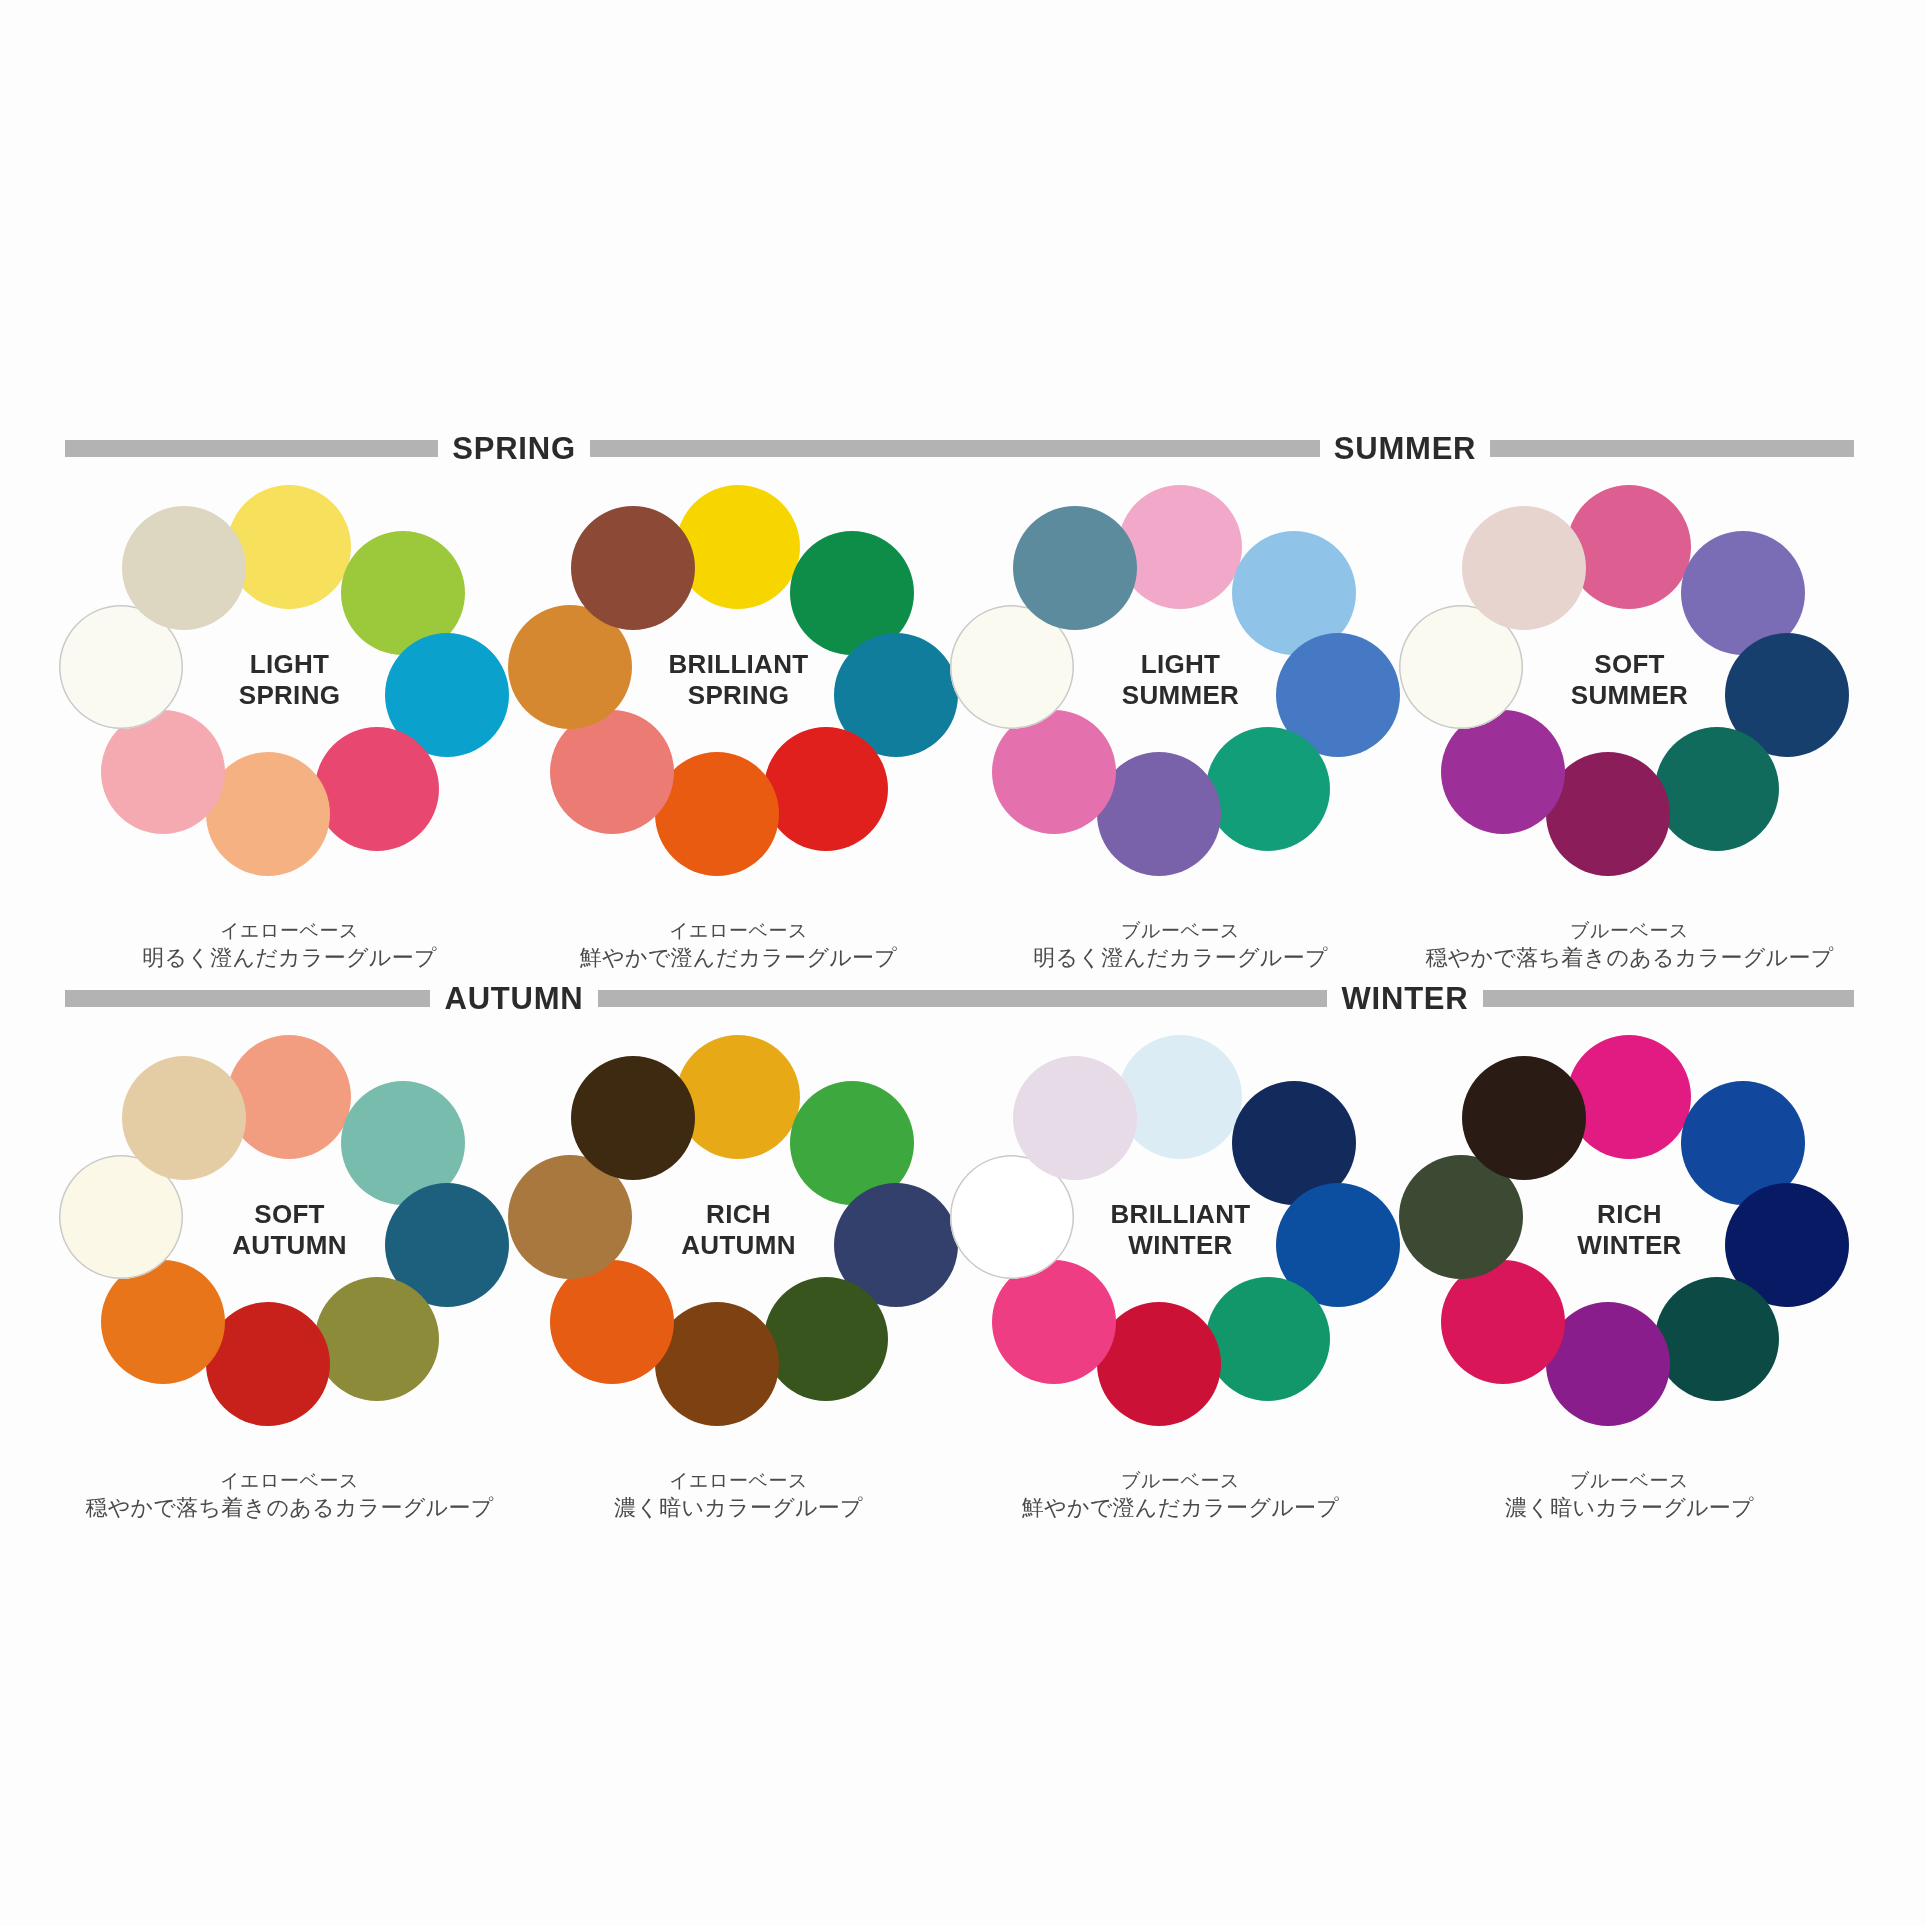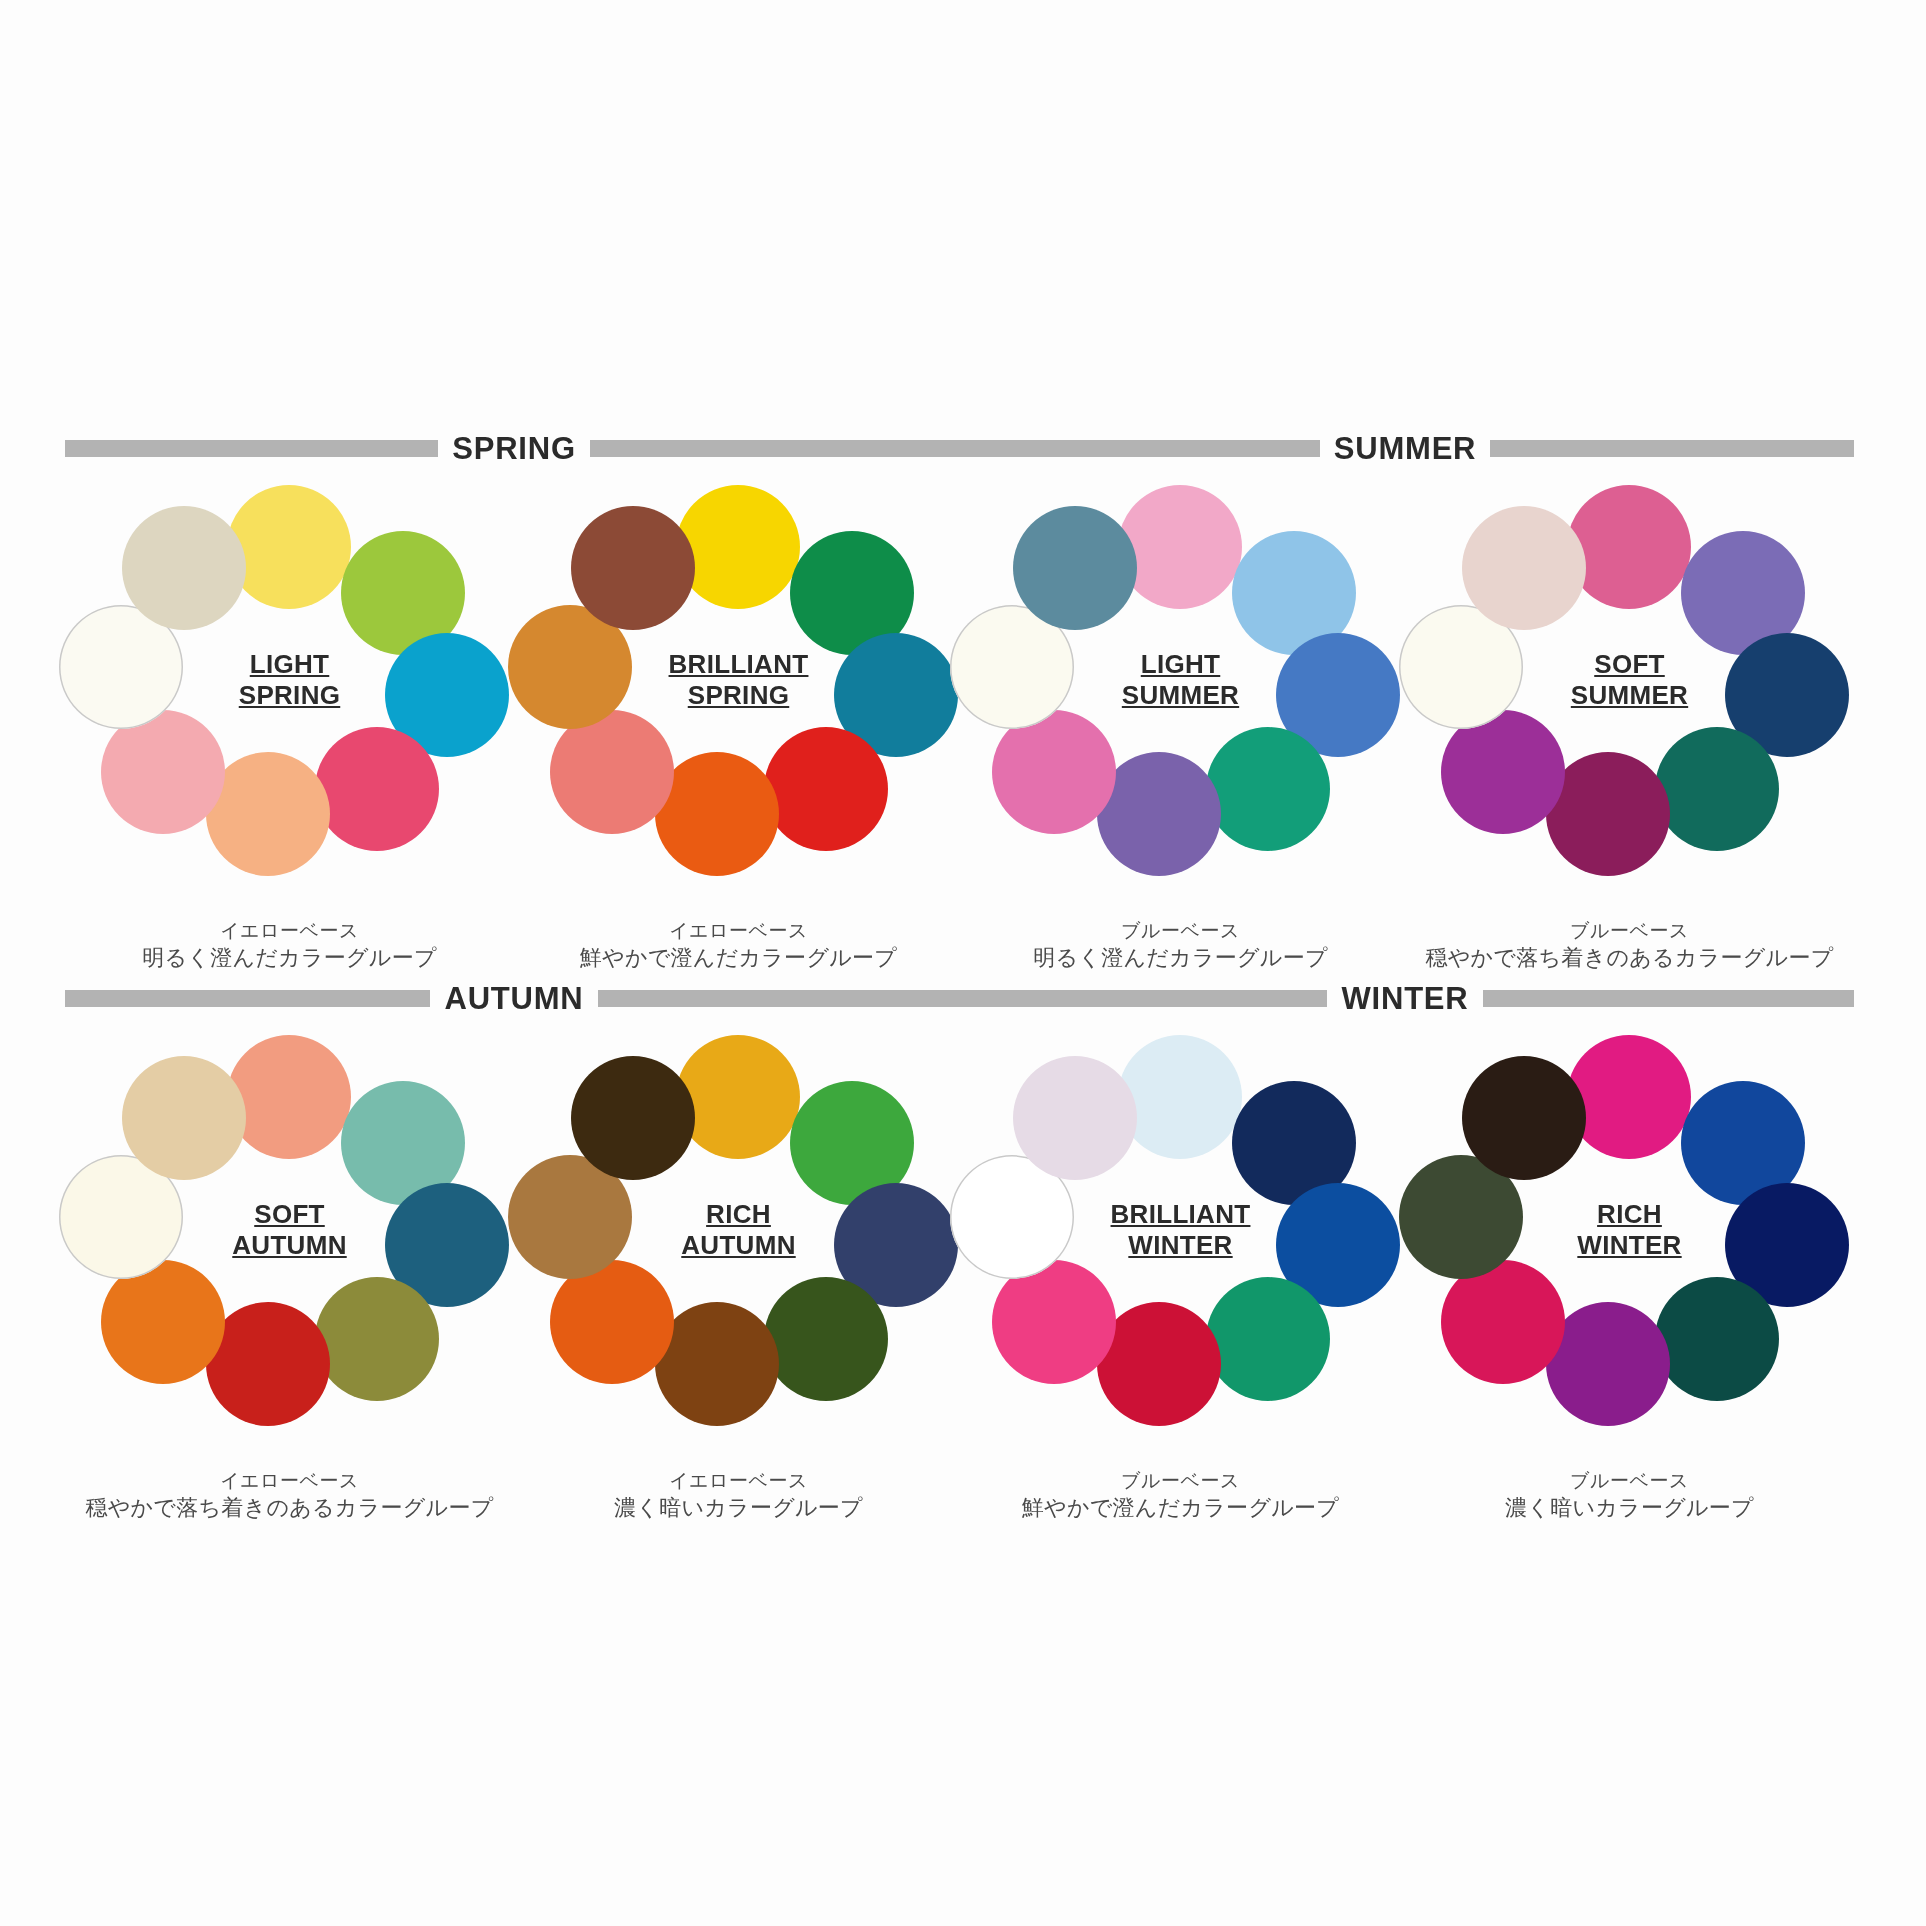--- a/index.html
+++ b/index.html
@@ -119,21 +119,21 @@
     width: 261px;
     text-align: center;
     font-size: 26px;
     font-weight: bold;
     line-height: 1.18;
     color: #2b2b2b;
     letter-spacing: 0.3px;
     z-index: 5;
     pointer-events: none;
   }
-  .palette-name .ln { display: block; white-space: nowrap; text-decoration: underline; }
+  .palette-name .ln { display: block; white-space: nowrap; }
 
   
   .palette-caption {
     position: absolute;
     left: 0;
     bottom: 5px;
     width: 449px;
     text-align: center;
     color: #4a4a4a;
   }

